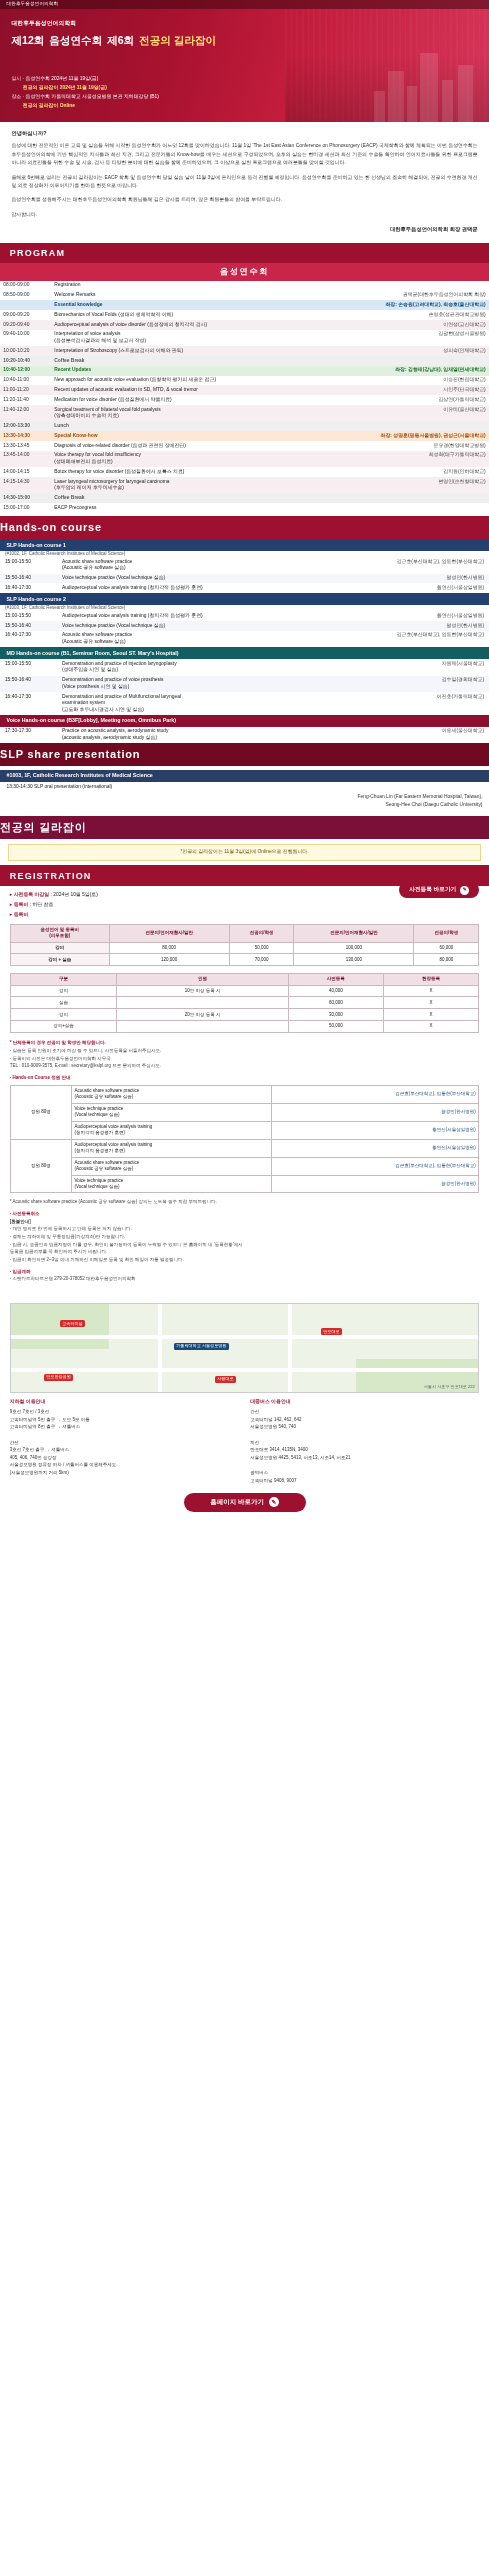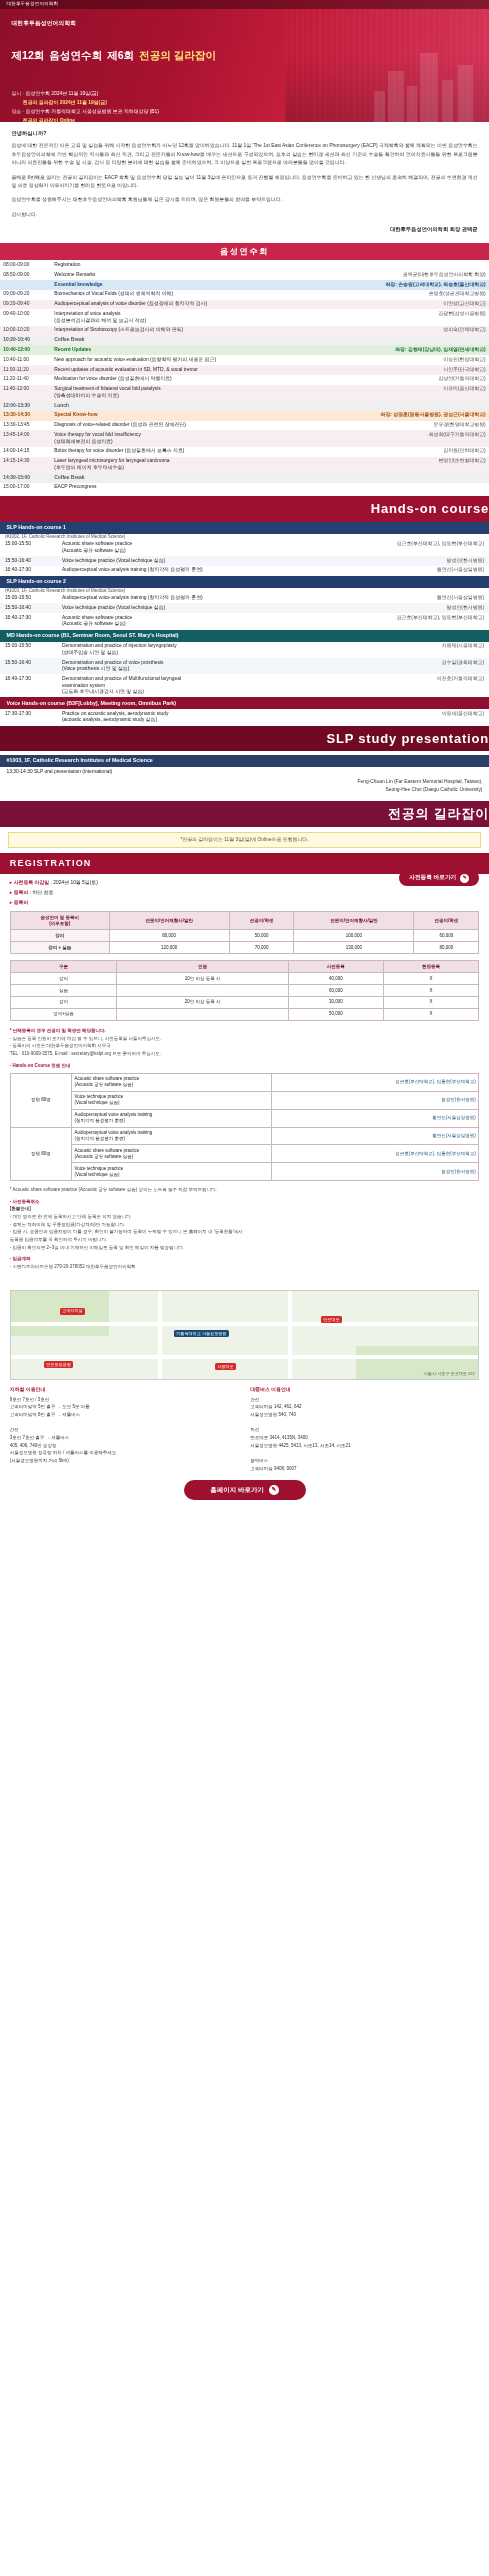--- a/index.html
+++ b/index.html
@@ -34,41 +34,41 @@
     position: absolute; right: 0; top: 9px; bottom: 0; width: 204px;
     background:
       linear-gradient(to top, rgba(0,0,0,0.35), rgba(0,0,0,0) 60%),
       repeating-linear-gradient(90deg, rgba(255,255,255,0.05) 0 1.6px, transparent 1.6px 5.7px);
     opacity: .55;
   }
   .hero .bldg { position:absolute; bottom:0; background:rgba(255,255,255,0.13); }
   .hero-content { position: relative; padding: 11.4px 11.4px 0 11.4px; }
   .org { font-size: 5.7px; font-weight: bold; letter-spacing: 0.2px; margin-bottom: 4.9px;}
   .title-row { display:flex; align-items:baseline; gap:4.9px; flex-wrap:wrap; }
-  .t-badge { font-size: 10.6px; font-weight: bold; margin-top: 15px; }
+  .t-badge { font-size: 10.6px; font-weight: bold; }
   .t-main  { font-size: 10.6px; font-weight: bold; }
   .t-sub   { font-size: 10.6px; font-weight: bold; color:#ffe27a; }
   .hero-meta { margin-top: 28px; font-size: 4.9px; line-height: 1.8; }
   .hero-meta .lbl { color:#ffd9e2; }
   .hero-meta .yellow { color:#ffe27a; font-weight:bold; }
 
   
   .sec-title {
     background: #9e1030;
     color: #fff;
     font-size: 9px;
     font-weight: bold;
     letter-spacing: 1.2px;
     padding: 4.1px 9.8px;
     margin-top: 0;
   }
 
   .band {
-    background:#9e1030; color:#fff; text-align:right;
-    font-size: 13px; font-weight:bold; padding:4.1px 0; letter-spacing:0.8px;
+    background:#9e1030; color:#fff; text-align:left;
+    font-size: 11px; font-weight:bold; padding:4.1px 0; letter-spacing:0.8px;
   }
   .band.dark { background:#6f0a22; }
   .band.purple { background:#7a1038; }
 
   
   .invitation { padding: 8.2px 11.4px 9.8px 11.4px; }
   .inv-h { font-size: 5.3px; font-weight:bold; margin-bottom:4.9px; }
   .inv-p { font-size: 4.9px; line-height: 1.75; text-align: justify; margin-bottom: 5.7px; color:#333; }
   .inv-sign { text-align: right; font-size: 5.3px; font-weight: bold; margin-top: 6.5px; }
 
@@ -210,20 +210,21 @@
 
   <div class="invitation">
     <div class="inv-h">안녕하십니까?</div>
     <div class="inv-p">음성에 대한 전문적인 이론 교육 및 실습을 위해 시작한 음성연수회가 어느덧 12회를 맞이하였습니다. 11월 1일 'The 1st East Asian Conference on Phonosurgery (EACP) 국제학회와 함께 계획되는 이번 음성연수회는 후두음성언어의학에 기반 핵심적인 지식들과 최신 지견, 그리고 전문가들의 Know-how를 배우는 세션으로 구성되었으며, 오후의 실습는 현미경 세션과 최신 기준의 수술을 확인하여 언어치료사들을 위한 프로그램뿐 아니라 의료진들을 위한 수술 및 시술, 검사 등 다양한 분야에 대한 실습을 함께 준비하였으며, 그 이상으로 실천 프로그램으로 여러분들을 맞이할 것입니다.</div>
     <div class="inv-p">올해로 6번째로 열리는 전공의 길라잡이는 EACP 학회 및 음성연수회 당일 실습 날이 11월 3일에 온라인으로 동격 진행될 예정입니다. 음성연수회를 준비하고 있는 한 선생님의 조속히 해결되어, 전공의 수련환경 개선 및 의료 정상화가 이루어지기를 한마음 한뜻으로 바랍니다.</div>
     <div class="inv-p">음성연수회를 성원해주시는 대한후두음성언어의학회 회원님들께 깊은 감사를 드리며, 많은 회원분들의 참여를 부탁드립니다.</div>
     <div class="inv-p">감사합니다.</div>
     <div class="inv-sign">대한후두음성언어의학회 회장 권택균</div>
   </div>
 
+  <div class="sec-title">PROGRAM</div>
   <div class="prog-center">음성연수회</div>
   <div class="prog">
     <table class="pt">
       <tbody id="prog-rows">
           <tr>
             <td class="time">08:00-09:00</td>
             <td class="titlecell">Registration</td>
             <td class="spk"></td>
           </tr>
           <tr>
@@ -401,21 +402,21 @@
             <tr>
               <td class="t">17:30-17:30</td>
               <td>Practice on acoustic analysis, aerodynamic study<br>(acoustic analysis, aerodynamic study 실습)</td>
               <td class="s">이용세(울산대학교)</td>
             </tr>
           </tbody>
         </table>
       </div>
   </div>
 
-  <div class="band dark">SLP study presentation</div>
+  <div class="band dark">SLP share presentation</div>
   <div class="slp-oral">
     <div class="loc">#1003, 1F, Catholic Research Institutes of Medical Science</div>
     <div class="line">13:30-14:30  SLP oral presentation (international)</div>
     <div class="names">Feng-Chuan Lin (Far Eastern Memorial Hospital, Taiwan),</div>
     <div class="names">Seong-Hee Choi (Daegu Catholic University)</div>
   </div>
 
   <div class="band purple">전공의 길라잡이</div>
   <div class="note-yellow">*전공의 길라잡이는 11월 3일(일)에 Online으로 진행됩니다.</div>
 

